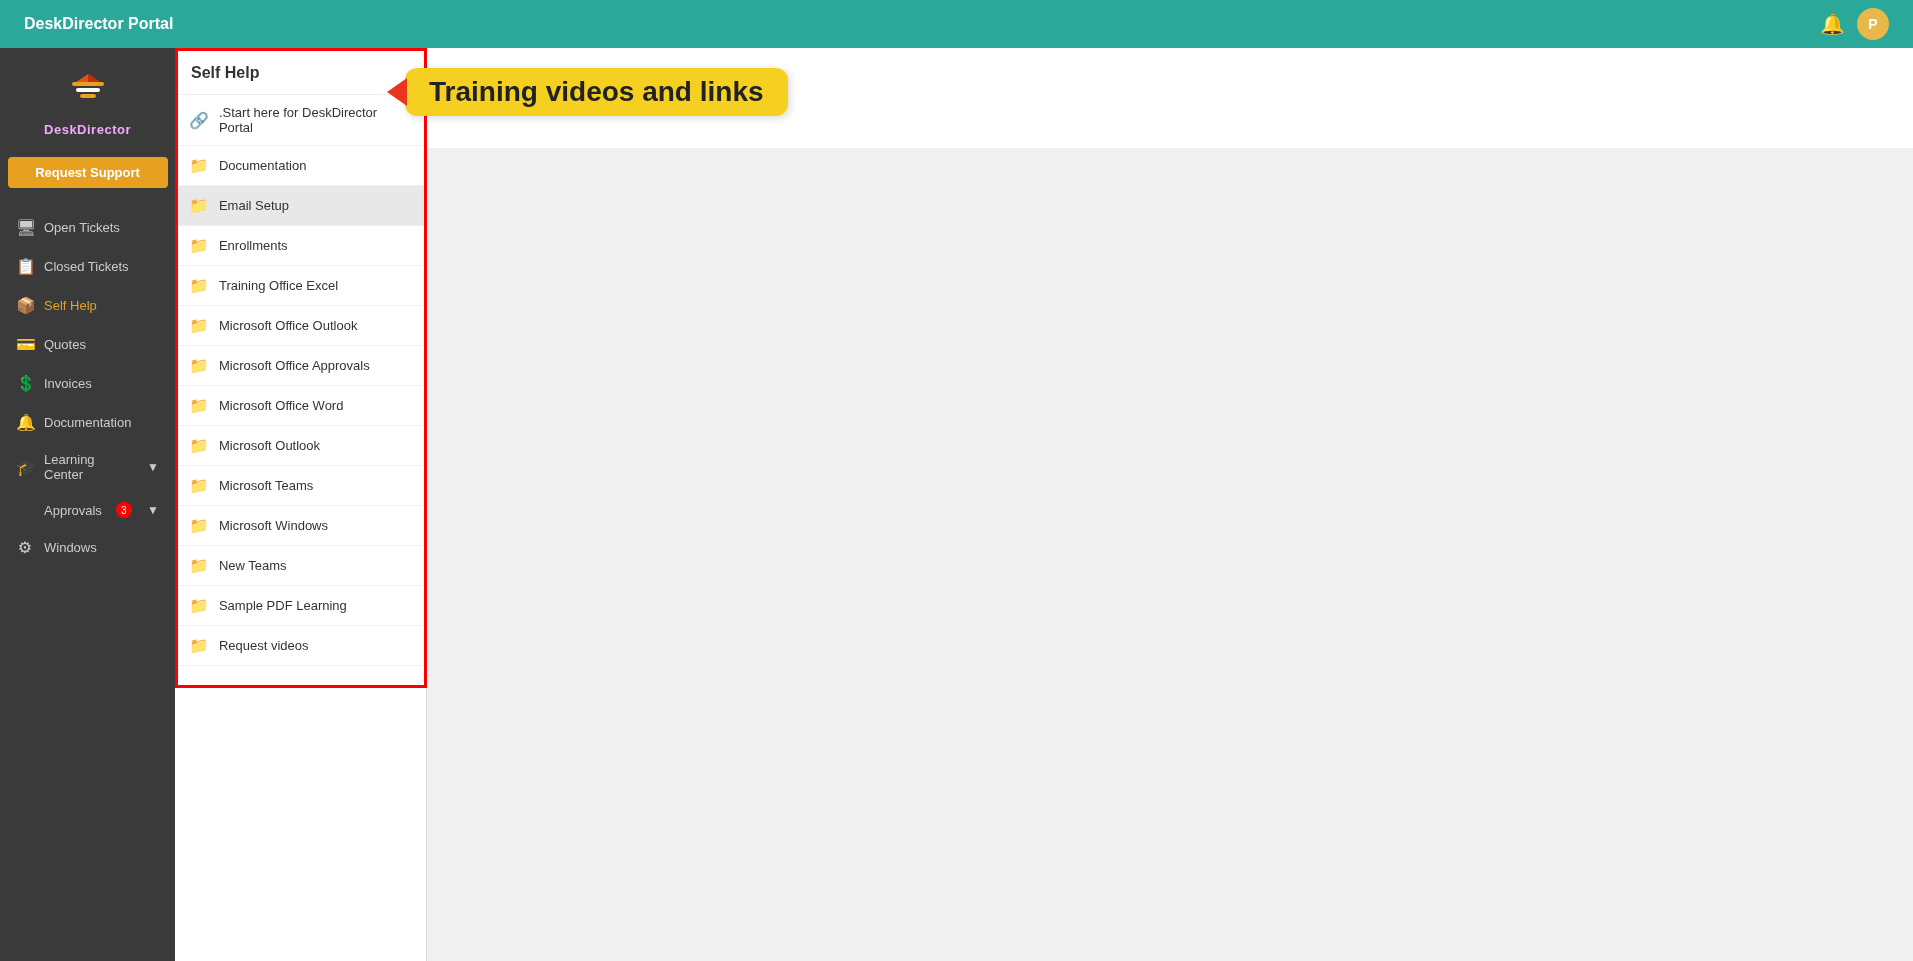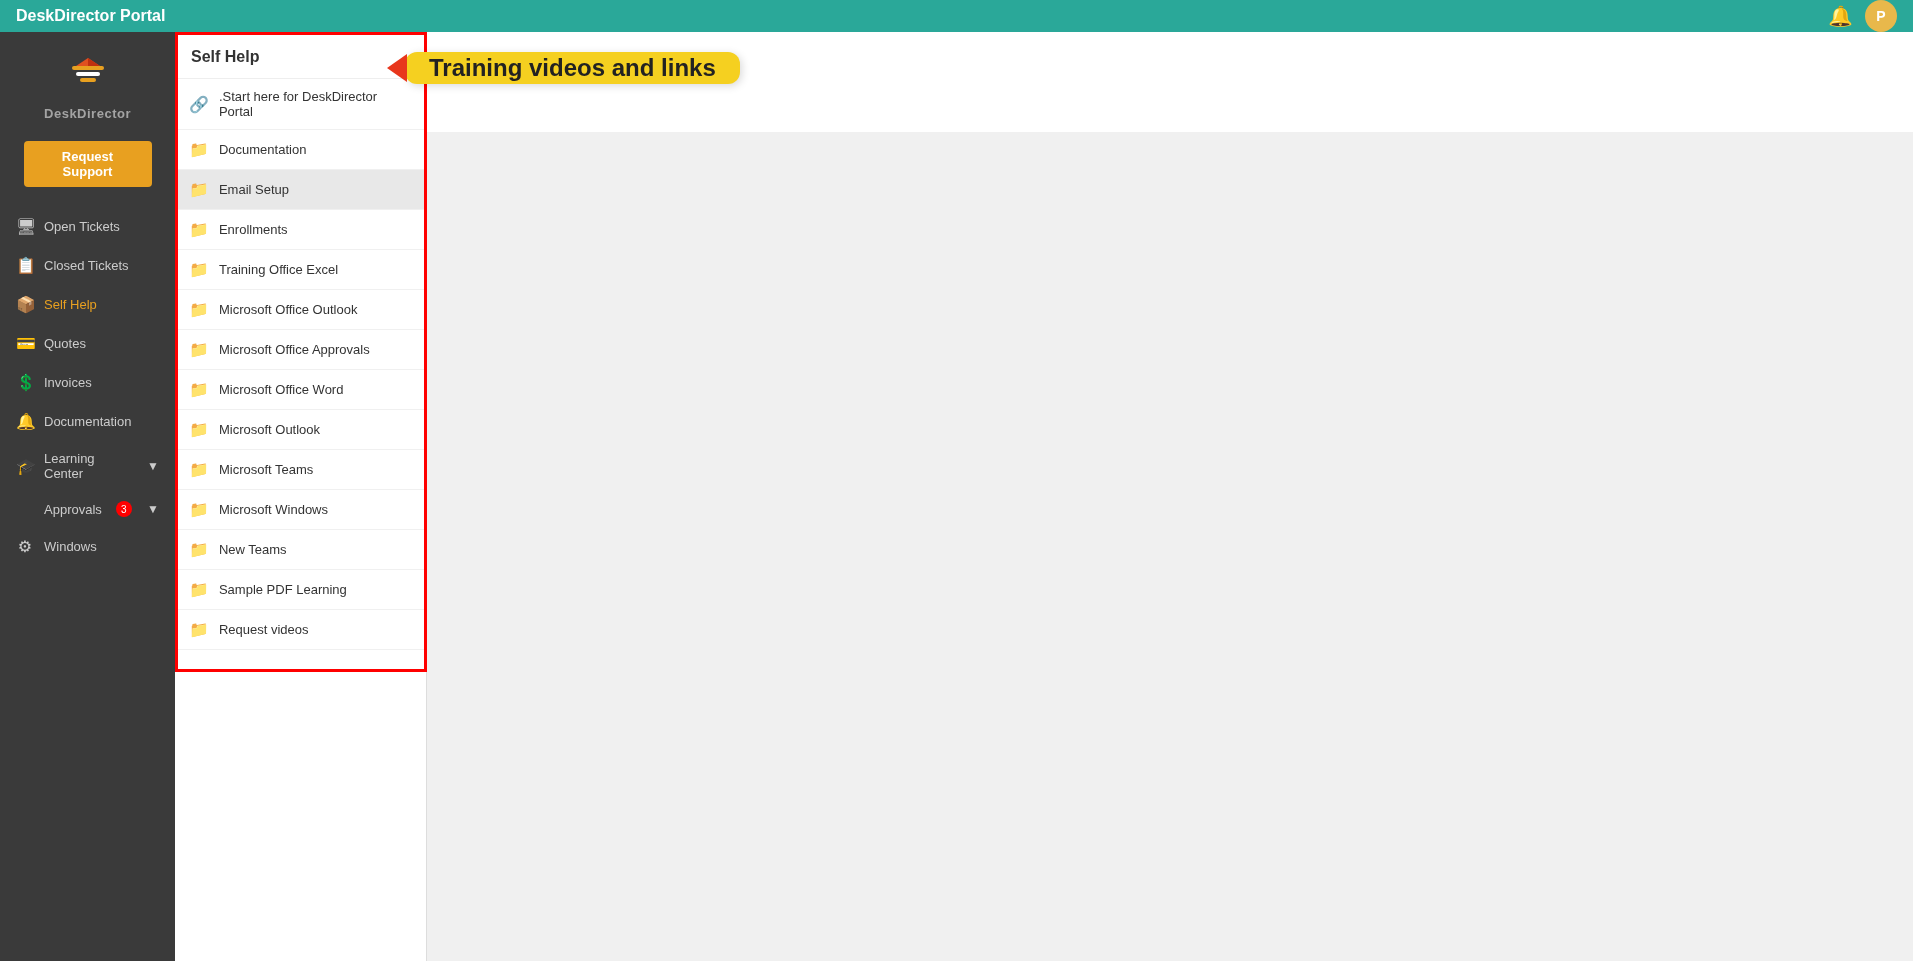--- a/index.html
+++ b/index.html
@@ -1,25 +1,25 @@
 <!DOCTYPE html>
 <html><head>
   <meta charset="utf-8">
   <style>
     * { margin: 0; padding: 0; box-sizing: border-box; }
     body { font-family: 'Segoe UI', Arial, sans-serif; width: 1913px; height: 961px; overflow: hidden; display: flex; flex-direction: column; }
 
     
     .topbar {
-      height: 32px;
+      height: 48px;
       background: #2aa899;
       display: flex;
       align-items: center;
       justify-content: space-between;
-      padding: 0 16px;
+      padding: 0 24px;
       flex-shrink: 0;
     }
     .topbar-title {
       color: white;
       font-size: 16px;
       font-weight: 600;
     }
     .topbar-icons {
       display: flex;
       align-items: center;
@@ -68,37 +68,37 @@
       flex-direction: column;
       align-items: center;
       margin-bottom: 20px;
     }
     .logo-icon {
       width: 48px;
       height: 48px;
       margin-bottom: 6px;
     }
     .logo-text {
-      color: #a3a3a3;
+      color: #f0abfc;
       font-size: 13px;
       font-weight: 600;
       letter-spacing: 0.5px;
     }
 
     .request-support-btn {
       background: #e8a020;
       color: white;
       border: none;
       border-radius: 4px;
       padding: 8px 16px;
       font-size: 13px;
       font-weight: 600;
       cursor: pointer;
       margin-bottom: 20px;
-      width: 128px;
+      width: 160px;
       text-align: center;
     }
 
     .nav-items {
       width: 100%;
     }
     .nav-item {
       display: flex;
       align-items: center;
       gap: 10px;
@@ -142,22 +142,22 @@
       position: relative;
     }
 
     
     .tooltip-bubble {
       position: absolute;
       top: 20px;
       left: 230px;
       background: #f5d020;
       border-radius: 12px;
-      padding: 2px 24px;
-      font-size: 24px;
+      padding: 8px 24px;
+      font-size: 28px;
       font-weight: bold;
       color: #222;
       z-index: 100;
       box-shadow: 2px 2px 8px rgba(0,0,0,0.15);
     }
     .tooltip-bubble::after {
       content: '';
       position: absolute;
       left: -18px;
       top: 50%;

